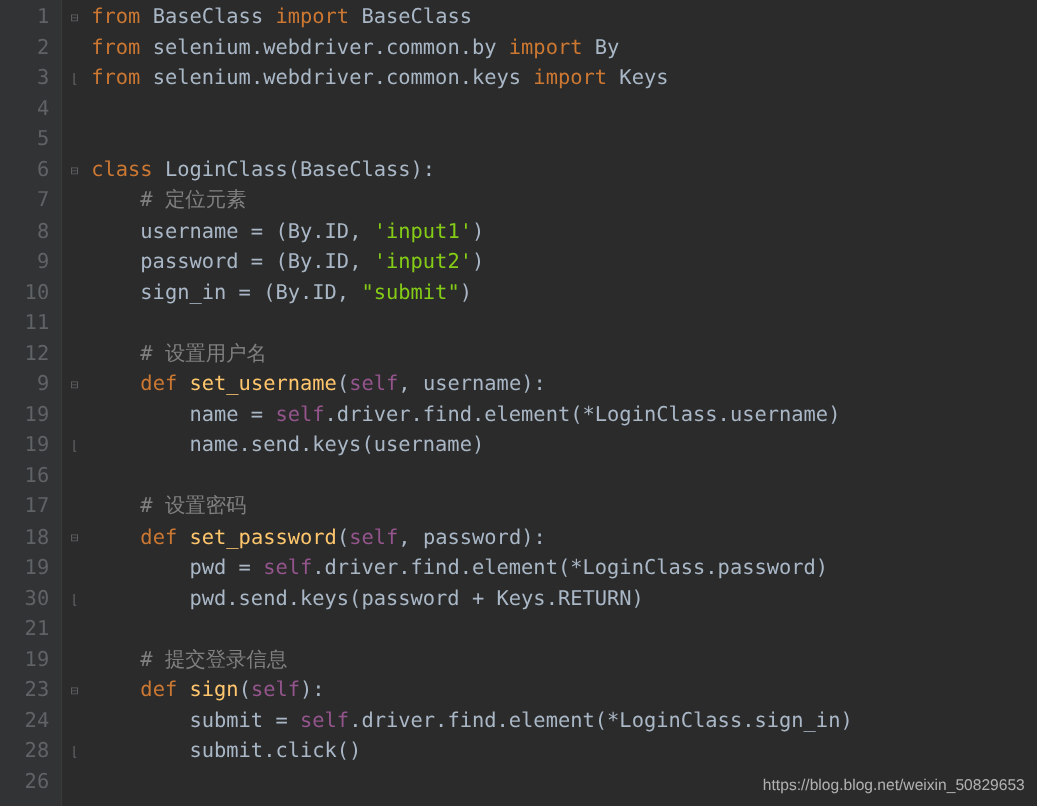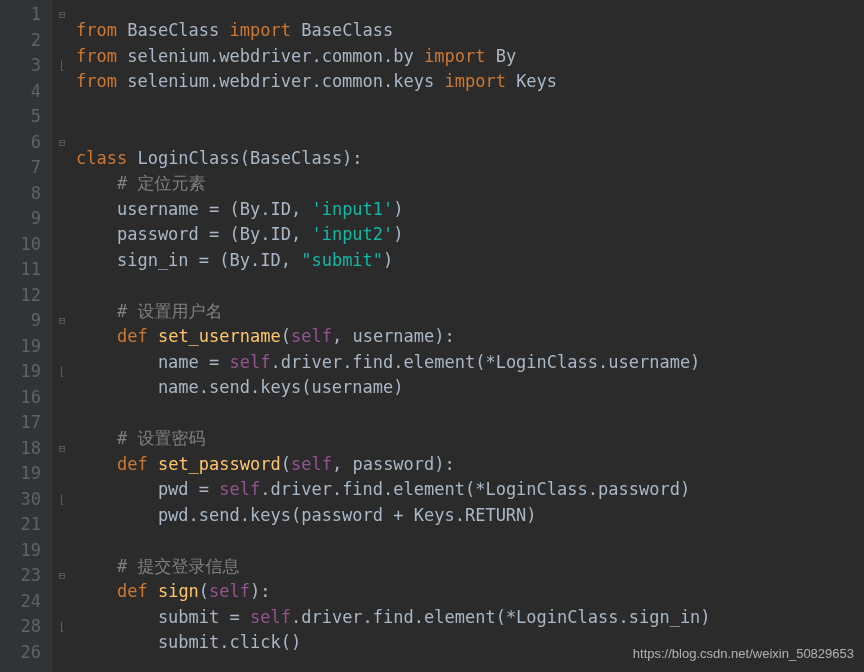--- a/index.html
+++ b/index.html
@@ -43,31 +43,31 @@
       height: 25.5px;
       display: flex;
       align-items: center;
       justify-content: center;
       color: #606366;
       font-size: 11px;
       position: relative;
     }
     .code-area {
       flex: 1;
-      padding-top: 18px;
+      padding-top: 2px;
       padding-left: 4px;
       white-space: pre;
       position: relative;
     }
     .code-line {
       height: 25.5px;
     }
     .kw { color: #cc7832; }
     .fn { color: #ffc66d; }
-    .str { color: #14b8a6; }
+    .str { color: #84cc16; }
     .cmt { color: #808080; }
     .self { color: #94558d; }
     .op { color: #a9b7c6; }
     .watermark {
       position: absolute;
       bottom: 6px;
       right: 10px;
       color: #c8c8c8;
       font-size: 13px;
       font-family: Arial, sans-serif;
@@ -130,13 +130,13 @@
       <div class="fold-mark"></div>
       <div class="fold-mark"></div>
       <div class="fold-mark">⊟</div>
       <div class="fold-mark"></div>
       <div class="fold-mark">⌊</div>
       <div class="fold-mark"></div>
     </div>
   <div class="code-area" id="code-area"><div class="code-line"><span class="kw">from </span><span>BaseClass </span><span class="kw">import </span><span>BaseClass</span></div><div class="code-line"><span class="kw">from </span><span>selenium.webdriver.common.by </span><span class="kw">import </span><span>By</span></div><div class="code-line"><span class="kw">from </span><span>selenium.webdriver.common.keys </span><span class="kw">import </span><span>Keys</span></div><div class="code-line"></div><div class="code-line"></div><div class="code-line"><span class="kw">class </span><span>LoginClass(BaseClass):</span></div><div class="code-line"><span>    </span><span class="cmt"># 定位元素</span></div><div class="code-line"><span>    username = (By.ID</span><span class="op">, </span><span class="str">'input1'</span><span>)</span></div><div class="code-line"><span>    password = (By.ID</span><span class="op">, </span><span class="str">'input2'</span><span>)</span></div><div class="code-line"><span>    sign_in = (By.ID</span><span class="op">, </span><span class="str">"submit"</span><span>)</span></div><div class="code-line"></div><div class="code-line"><span>    </span><span class="cmt"># 设置用户名</span></div><div class="code-line"><span>    </span><span class="kw">def </span><span class="fn">set_username</span><span>(</span><span class="self">self</span><span class="op">, </span><span>username):</span></div><div class="code-line"><span>        name = </span><span class="self">self</span><span>.driver.find.element(*LoginClass.username)</span></div><div class="code-line"><span>        name.send.keys(username)</span></div><div class="code-line"></div><div class="code-line"><span>    </span><span class="cmt"># 设置密码</span></div><div class="code-line"><span>    </span><span class="kw">def </span><span class="fn">set_password</span><span>(</span><span class="self">self</span><span class="op">, </span><span>password):</span></div><div class="code-line"><span>        pwd = </span><span class="self">self</span><span>.driver.find.element(*LoginClass.password)</span></div><div class="code-line"><span>        pwd.send.keys(password + Keys.RETURN)</span></div><div class="code-line"></div><div class="code-line"><span>    </span><span class="cmt"># 提交登录信息</span></div><div class="code-line"><span>    </span><span class="kw">def </span><span class="fn">sign</span><span>(</span><span class="self">self</span><span>):</span></div><div class="code-line"><span>        submit = </span><span class="self">self</span><span>.driver.find.element(*LoginClass.sign_in)</span></div><div class="code-line"><span>        submit.click()</span></div><div class="code-line"></div></div>
 </div>
 
-<div class="watermark">https://blog.csdn.net/weixin_50829653</div>
+<div class="watermark">https://blog.blog.net/weixin_50829653</div>
 
 </body></html>

